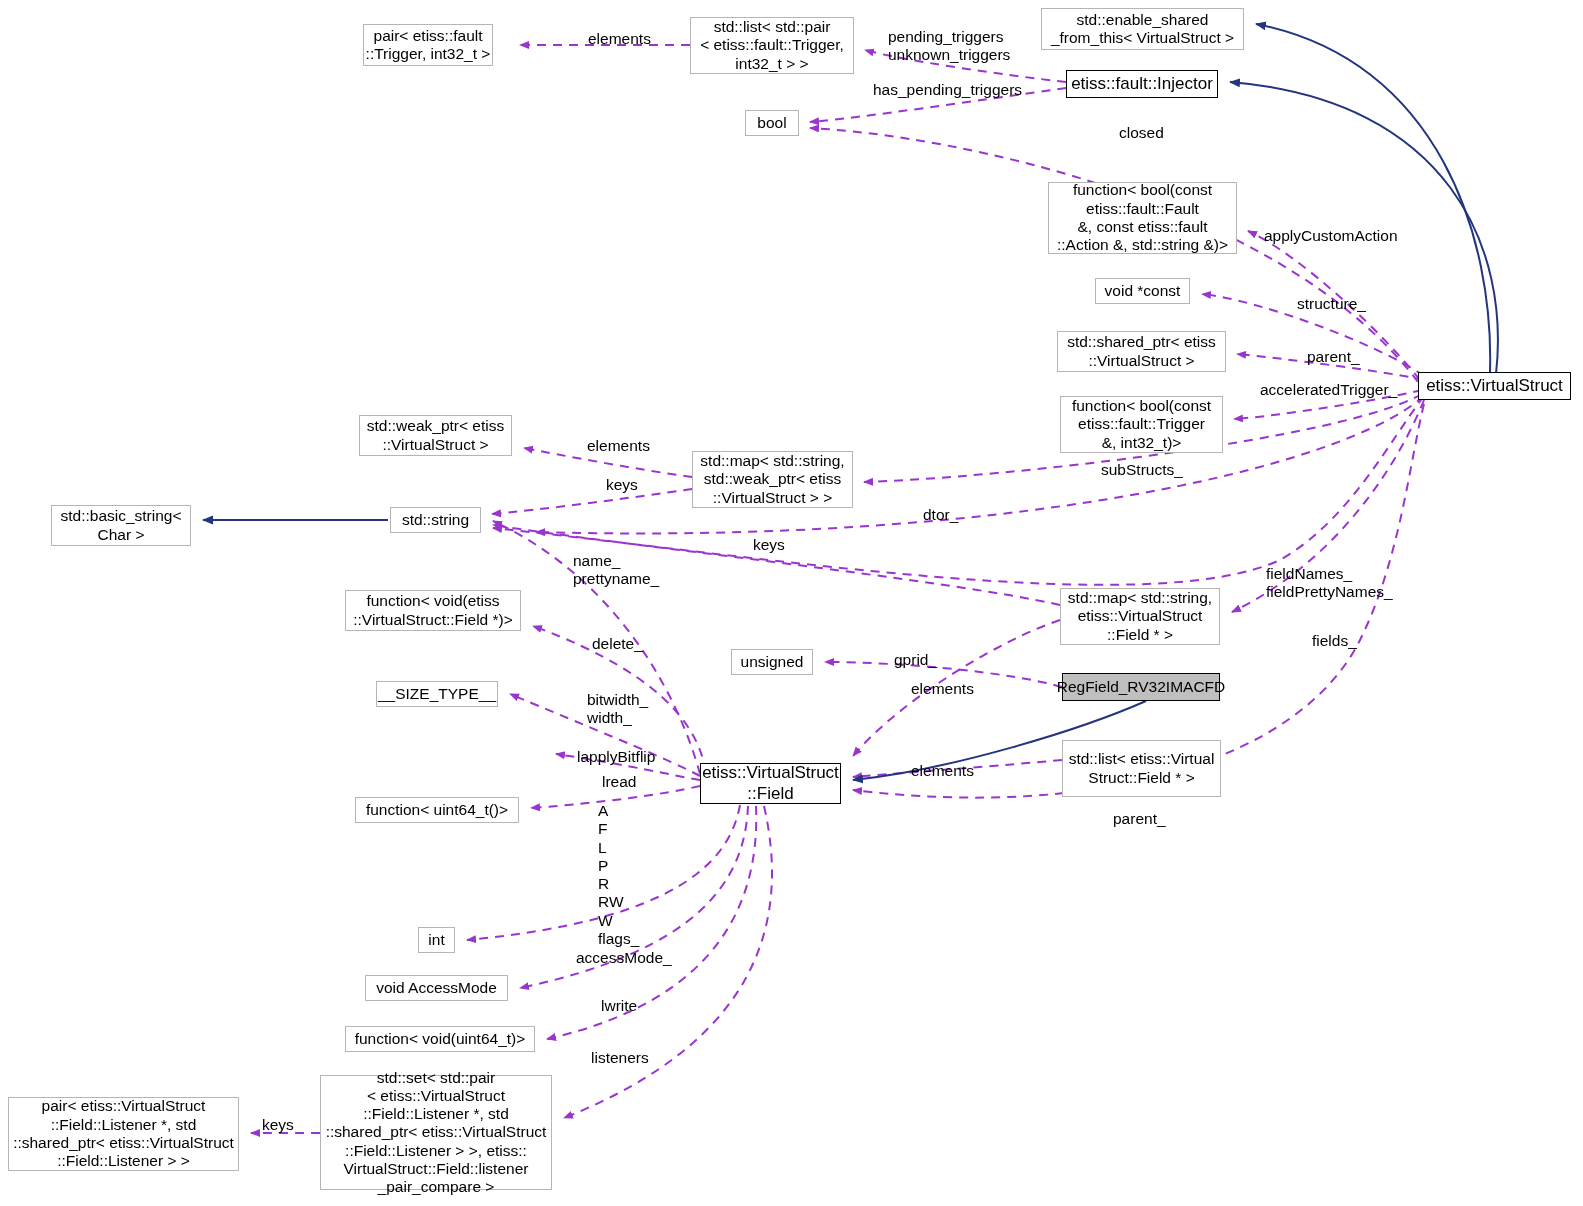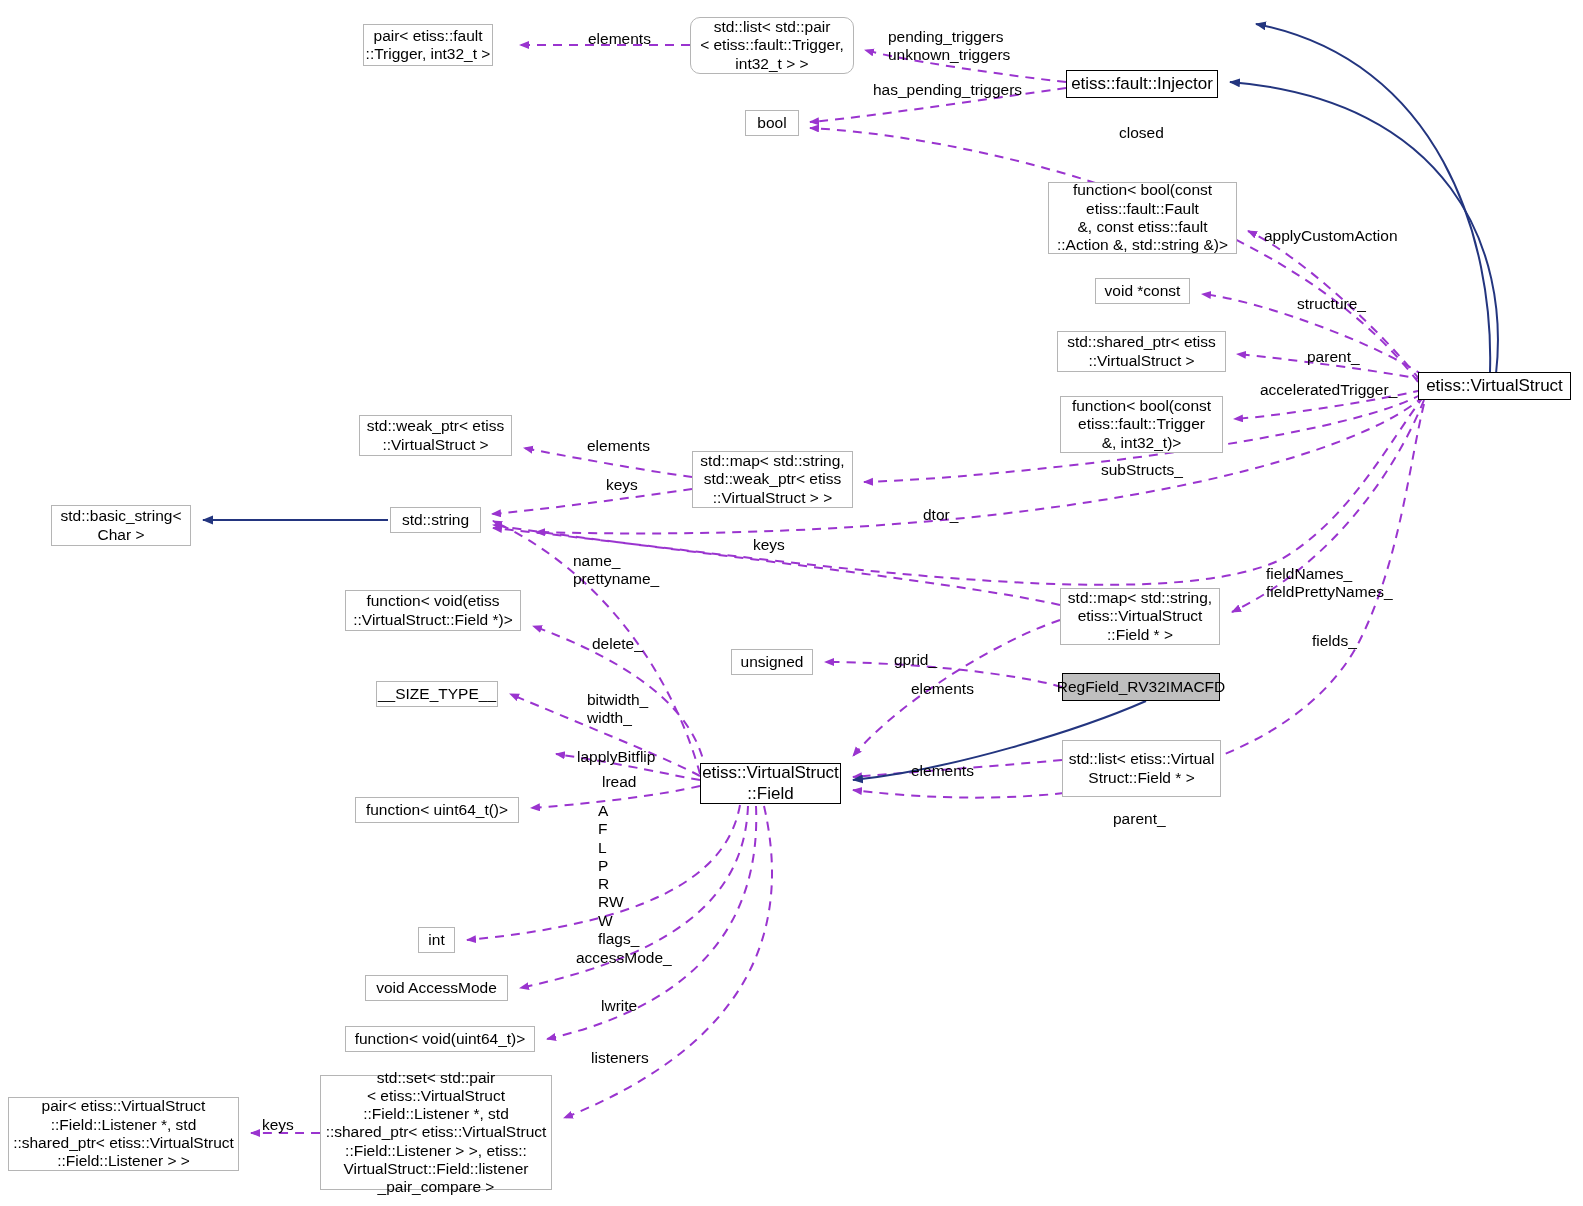--- a/index.html
+++ b/index.html
@@ -66,24 +66,28 @@
       <path d="M1490,372 C1494,240 1440,60 1256,24"></path>
       <path d="M1496,374 C1510,250 1450,100 1230,82"></path>
       <path d="M388,520 L203,520"></path>
       <path d="M1146,701 C1080,730 950,770 853,780"></path>
     </g>
   </svg>
 <div class="node n-plain" style="left: 363px; top: 24px; width: 130px; height: 42px;">
       <span class="lbl">pair&lt; etiss::fault
 ::Trigger, int32_t &gt;</span>
     </div>
-    <div class="node n-plain" style="left: 690px; top: 17px; width: 164px; height: 57px; border-radius: 10px;">
+    <div class="node n-plain" style="left: 690px; top: 17px; width: 164px; height: 57px;">
       <span class="lbl">std::list&lt; std::pair
 &lt; etiss::fault::Trigger,
 int32_t &gt; &gt;</span>
+    </div>
+    <div class="node n-plain" style="left: 1041px; top: 8px; width: 203px; height: 42px;">
+      <span class="lbl">std::enable_shared
+_from_this&lt; VirtualStruct &gt;</span>
     </div>
     <div class="node n-class" style="left: 1066px; top: 70px; width: 152px; height: 28px;">
       <span class="lbl">etiss::fault::Injector</span>
     </div>
     <div class="node n-plain" style="left: 745px; top: 110px; width: 54px; height: 26px;">
       <span class="lbl">bool</span>
     </div>
     <div class="node n-plain" style="left: 1048px; top: 182px; width: 189px; height: 72px;">
       <span class="lbl">function&lt; bool(const
 etiss::fault::Fault

